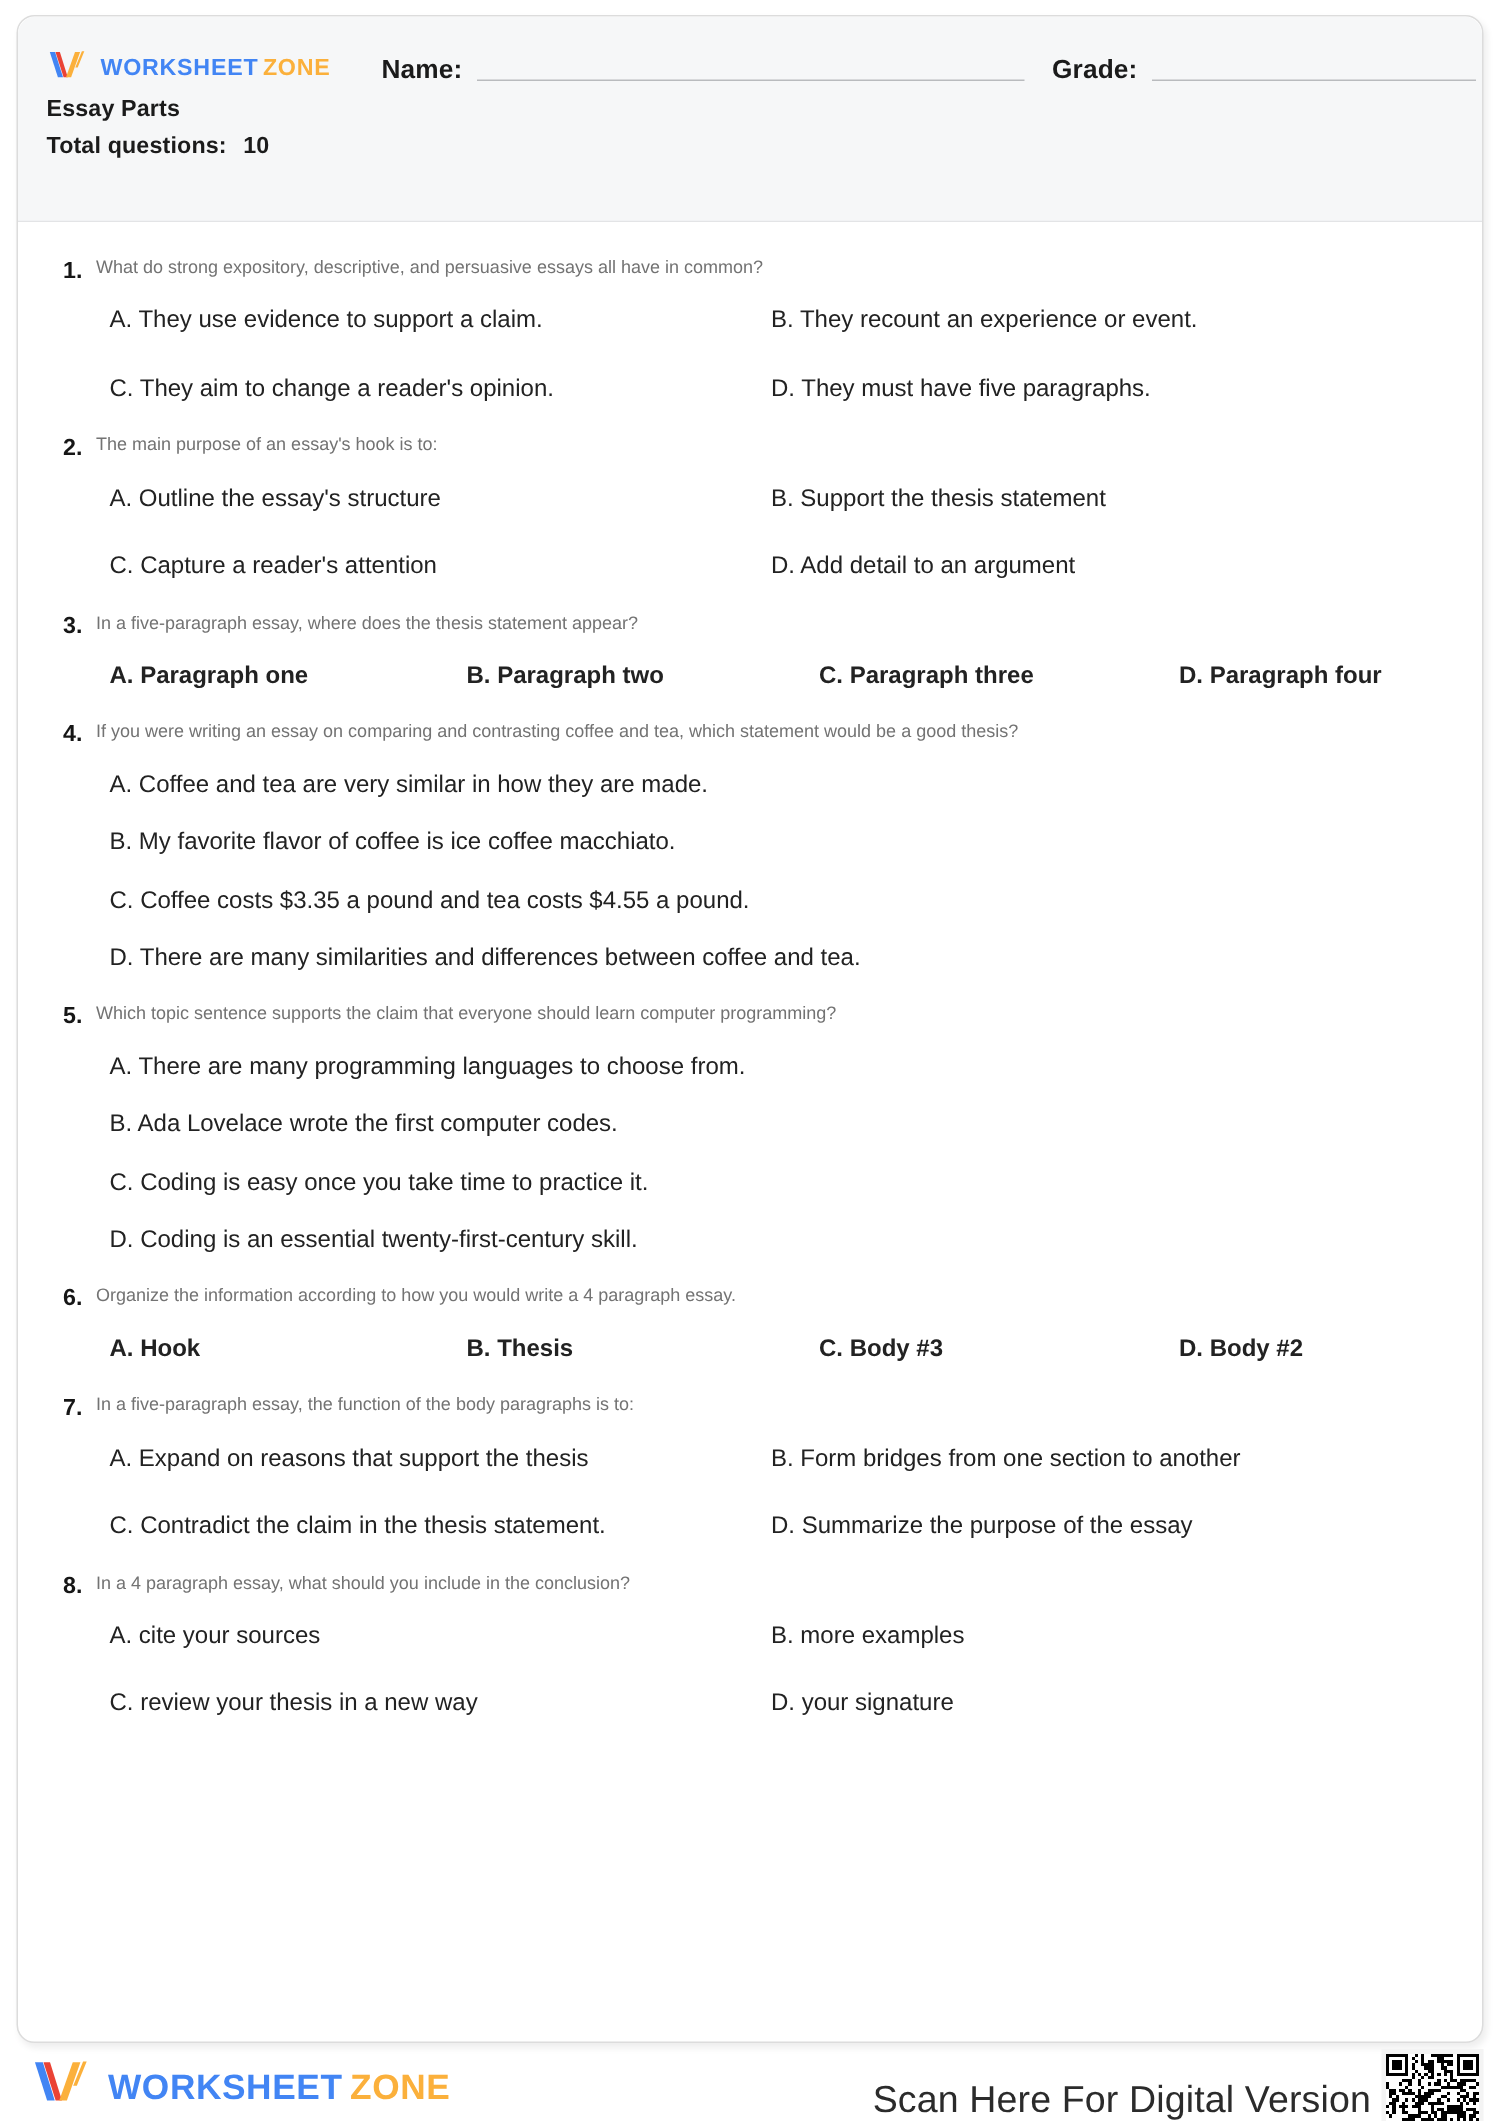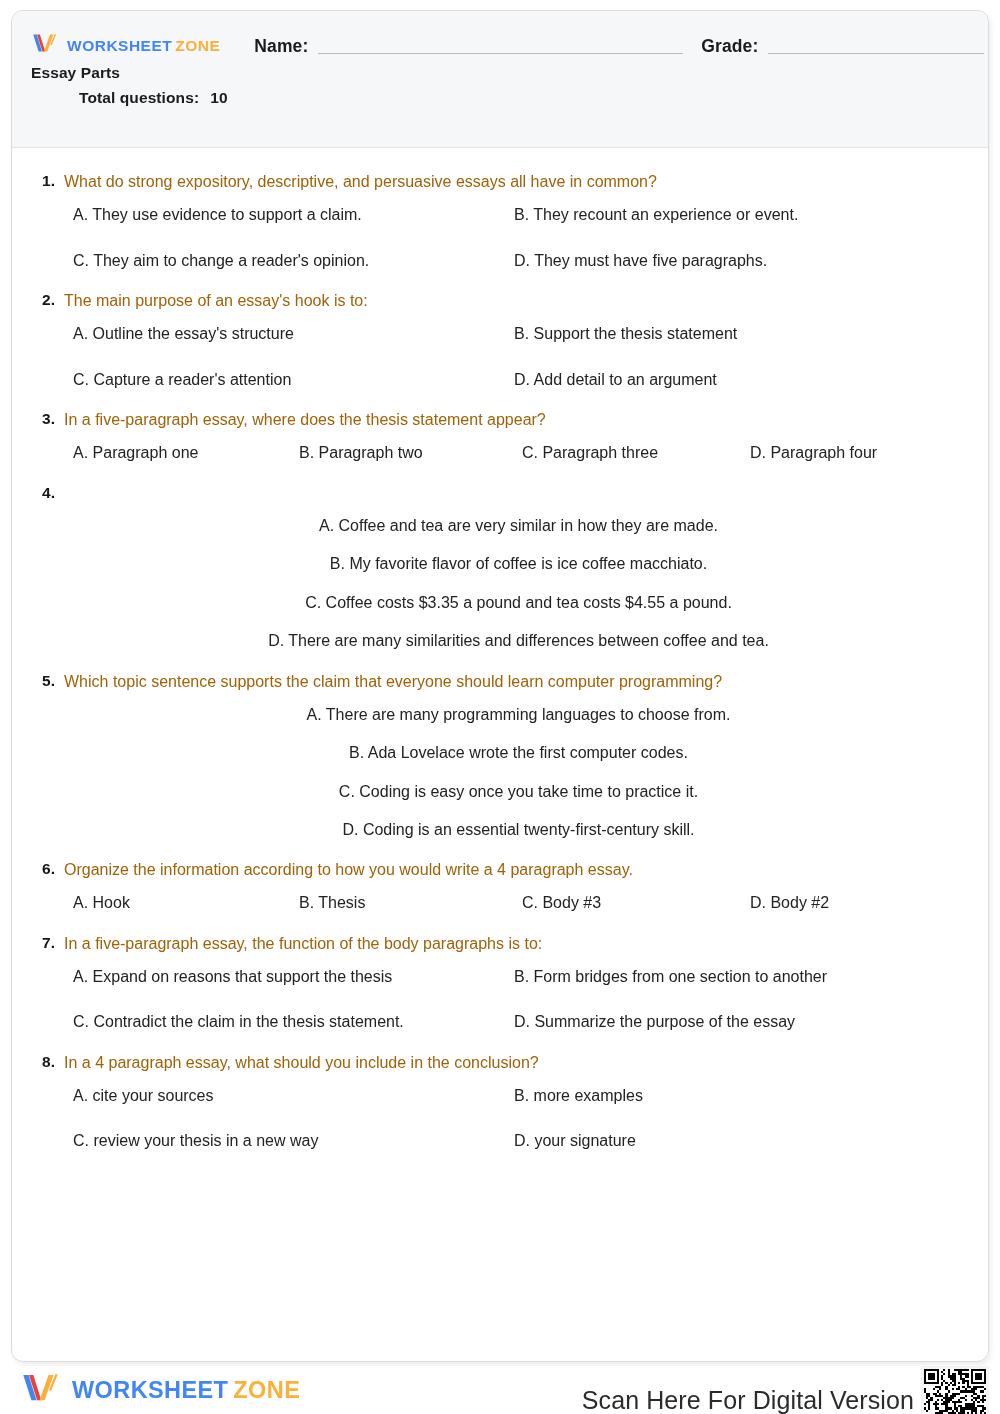--- a/index.html
+++ b/index.html
@@ -113,21 +113,20 @@
   }
   .ws-total {
     font-size: 15.5px;
     font-weight: bold;
     color: #1b1b1b;
     line-height: 1.25;
     letter-spacing: 0.1px;
     margin-top: 6px;
     display: flex;
     gap: 11px;
-    margin-left: 48px;
   }
 
   
   .body {
     padding: 22px 24px 0 24px;
   }
   .question {
     margin-bottom: 17px;
     position: relative;
   }
@@ -138,54 +137,55 @@
   .q-num {
     flex: 0 0 28px;
     font-size: 15.5px;
     font-weight: bold;
     color: #161616;
     text-align: right;
     padding-right: 9px;
     line-height: 1.45;
   }
   .q-text {
-    font-size: 16px;
-    color: #a16207;
+    font-size: 12px;
+    color: #737373;
     line-height: 1.45;
     max-width: 890px;
     text-align: center;
   }
 
   .options {
     margin-top: 11px;
     padding-left: 37px;
   }
   .opt {
     font-size: 16px;
     color: #222222;
     line-height: 1.4;
   }
 
   
-  .opts-1 .opt { margin-bottom: 16px; text-align: center; }
+  .opts-1 .opt { margin-bottom: 16px; }
   .opts-1 .opt:last-child { margin-bottom: 0; }
 
   
   .opts-2 {
     display: grid;
     grid-template-columns: 441px auto;
     row-gap: 23px;
     column-gap: 0;
   }
 
   
   .opts-4 {
     display: grid;
     grid-template-columns: 222px 219px 224px auto;
-    column-gap: 4px;
+    column-gap: 16px;
+    font-weight: bold;
   }
 
   
   .footer {
     position: absolute;
     left: 11px;
     top: 1366px;
     width: 978px;
     height: 46px;
   }
@@ -299,20 +299,21 @@
         <div class="options opts-4">
           <div class="opt">A. Paragraph one</div>
           <div class="opt">B. Paragraph two</div>
           <div class="opt">C. Paragraph three</div>
           <div class="opt">D. Paragraph four</div>
         </div>
       </div>
       <div class="question">
         <div class="q-head">
           <div class="q-num">4.</div>
+          <div class="q-text">If you were writing an essay on comparing and contrasting coffee and tea, which statement would be a good thesis?</div>
         </div>
         <div class="options opts-1">
           <div class="opt">A. Coffee and tea are very similar in how they are made.</div>
           <div class="opt">B. My favorite flavor of coffee is ice coffee macchiato.</div>
           <div class="opt">C. Coffee costs $3.35 a pound and tea costs $4.55 a pound.</div>
           <div class="opt">D. There are many similarities and differences between coffee and tea.</div>
         </div>
       </div>
       <div class="question">
         <div class="q-head">

